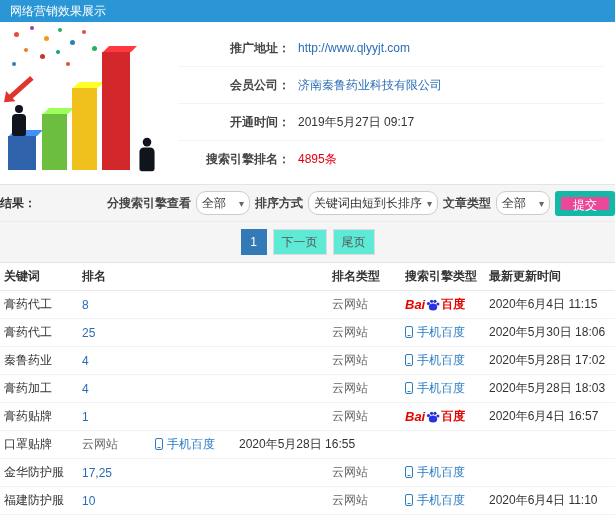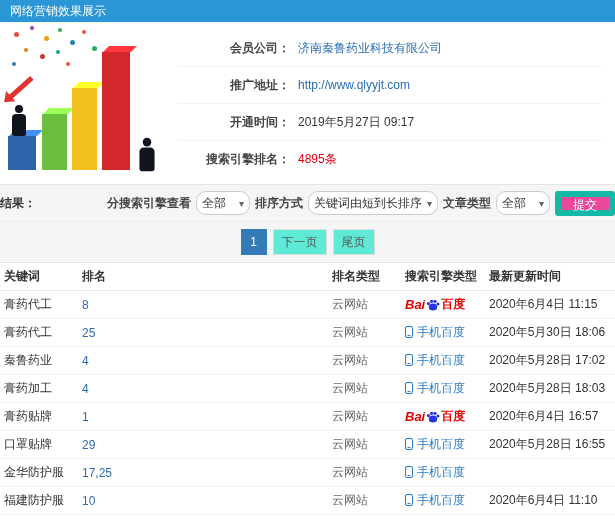--- a/index.html
+++ b/index.html
@@ -125,26 +125,26 @@
       <span class="head"></span>
         <span class="torso"></span>
     </div>
     <div class="person person-2">
       <span class="head"></span>
         <span class="torso"></span>
     </div>
   </div>
   <div class="info-rows">
     <div class="info-row">
+      <span class="info-label">推广地址：</span>
+      <a class="info-value link">http://www.qlyyjt.com</a>
+    </div>
+    <div class="info-row">
       <span class="info-label">会员公司：</span>
       <a class="info-value link">济南秦鲁药业科技有限公司</a>
-    </div>
-    <div class="info-row">
-      <span class="info-label">推广地址：</span>
-      <a class="info-value link">http://www.qlyyjt.com</a>
     </div>
     <div class="info-row">
       <span class="info-label">开通时间：</span>
       <span class="info-value">2019年5月27日 09:17</span>
     </div>
     <div class="info-row">
       <span class="info-label">搜索引擎排名：</span>
       <span class="info-value red">4895条</span>
     </div>
   </div>
@@ -257,21 +257,20 @@
           <circle cx="17" cy="8.5" r="2.2"></circle>
         </svg>
         <span class="du">百度</span>
       </span>
   </span>
   <span class="col-time">2020年6月4日 16:57</span>
 </div>
 
 <div class="trow">
   <span class="col-kw">口罩贴牌</span>
-  <span class="col-rank"><span class="rank-link">29</span></span>
   <span class="col-type">云网站</span>
   <span class="col-engine">
     <span class="mbaidu">
         <span class="phone-icon"></span>
         <span>手机百度</span>
       </span>
   </span>
   <span class="col-time">2020年5月28日 16:55</span>
 </div>
 

